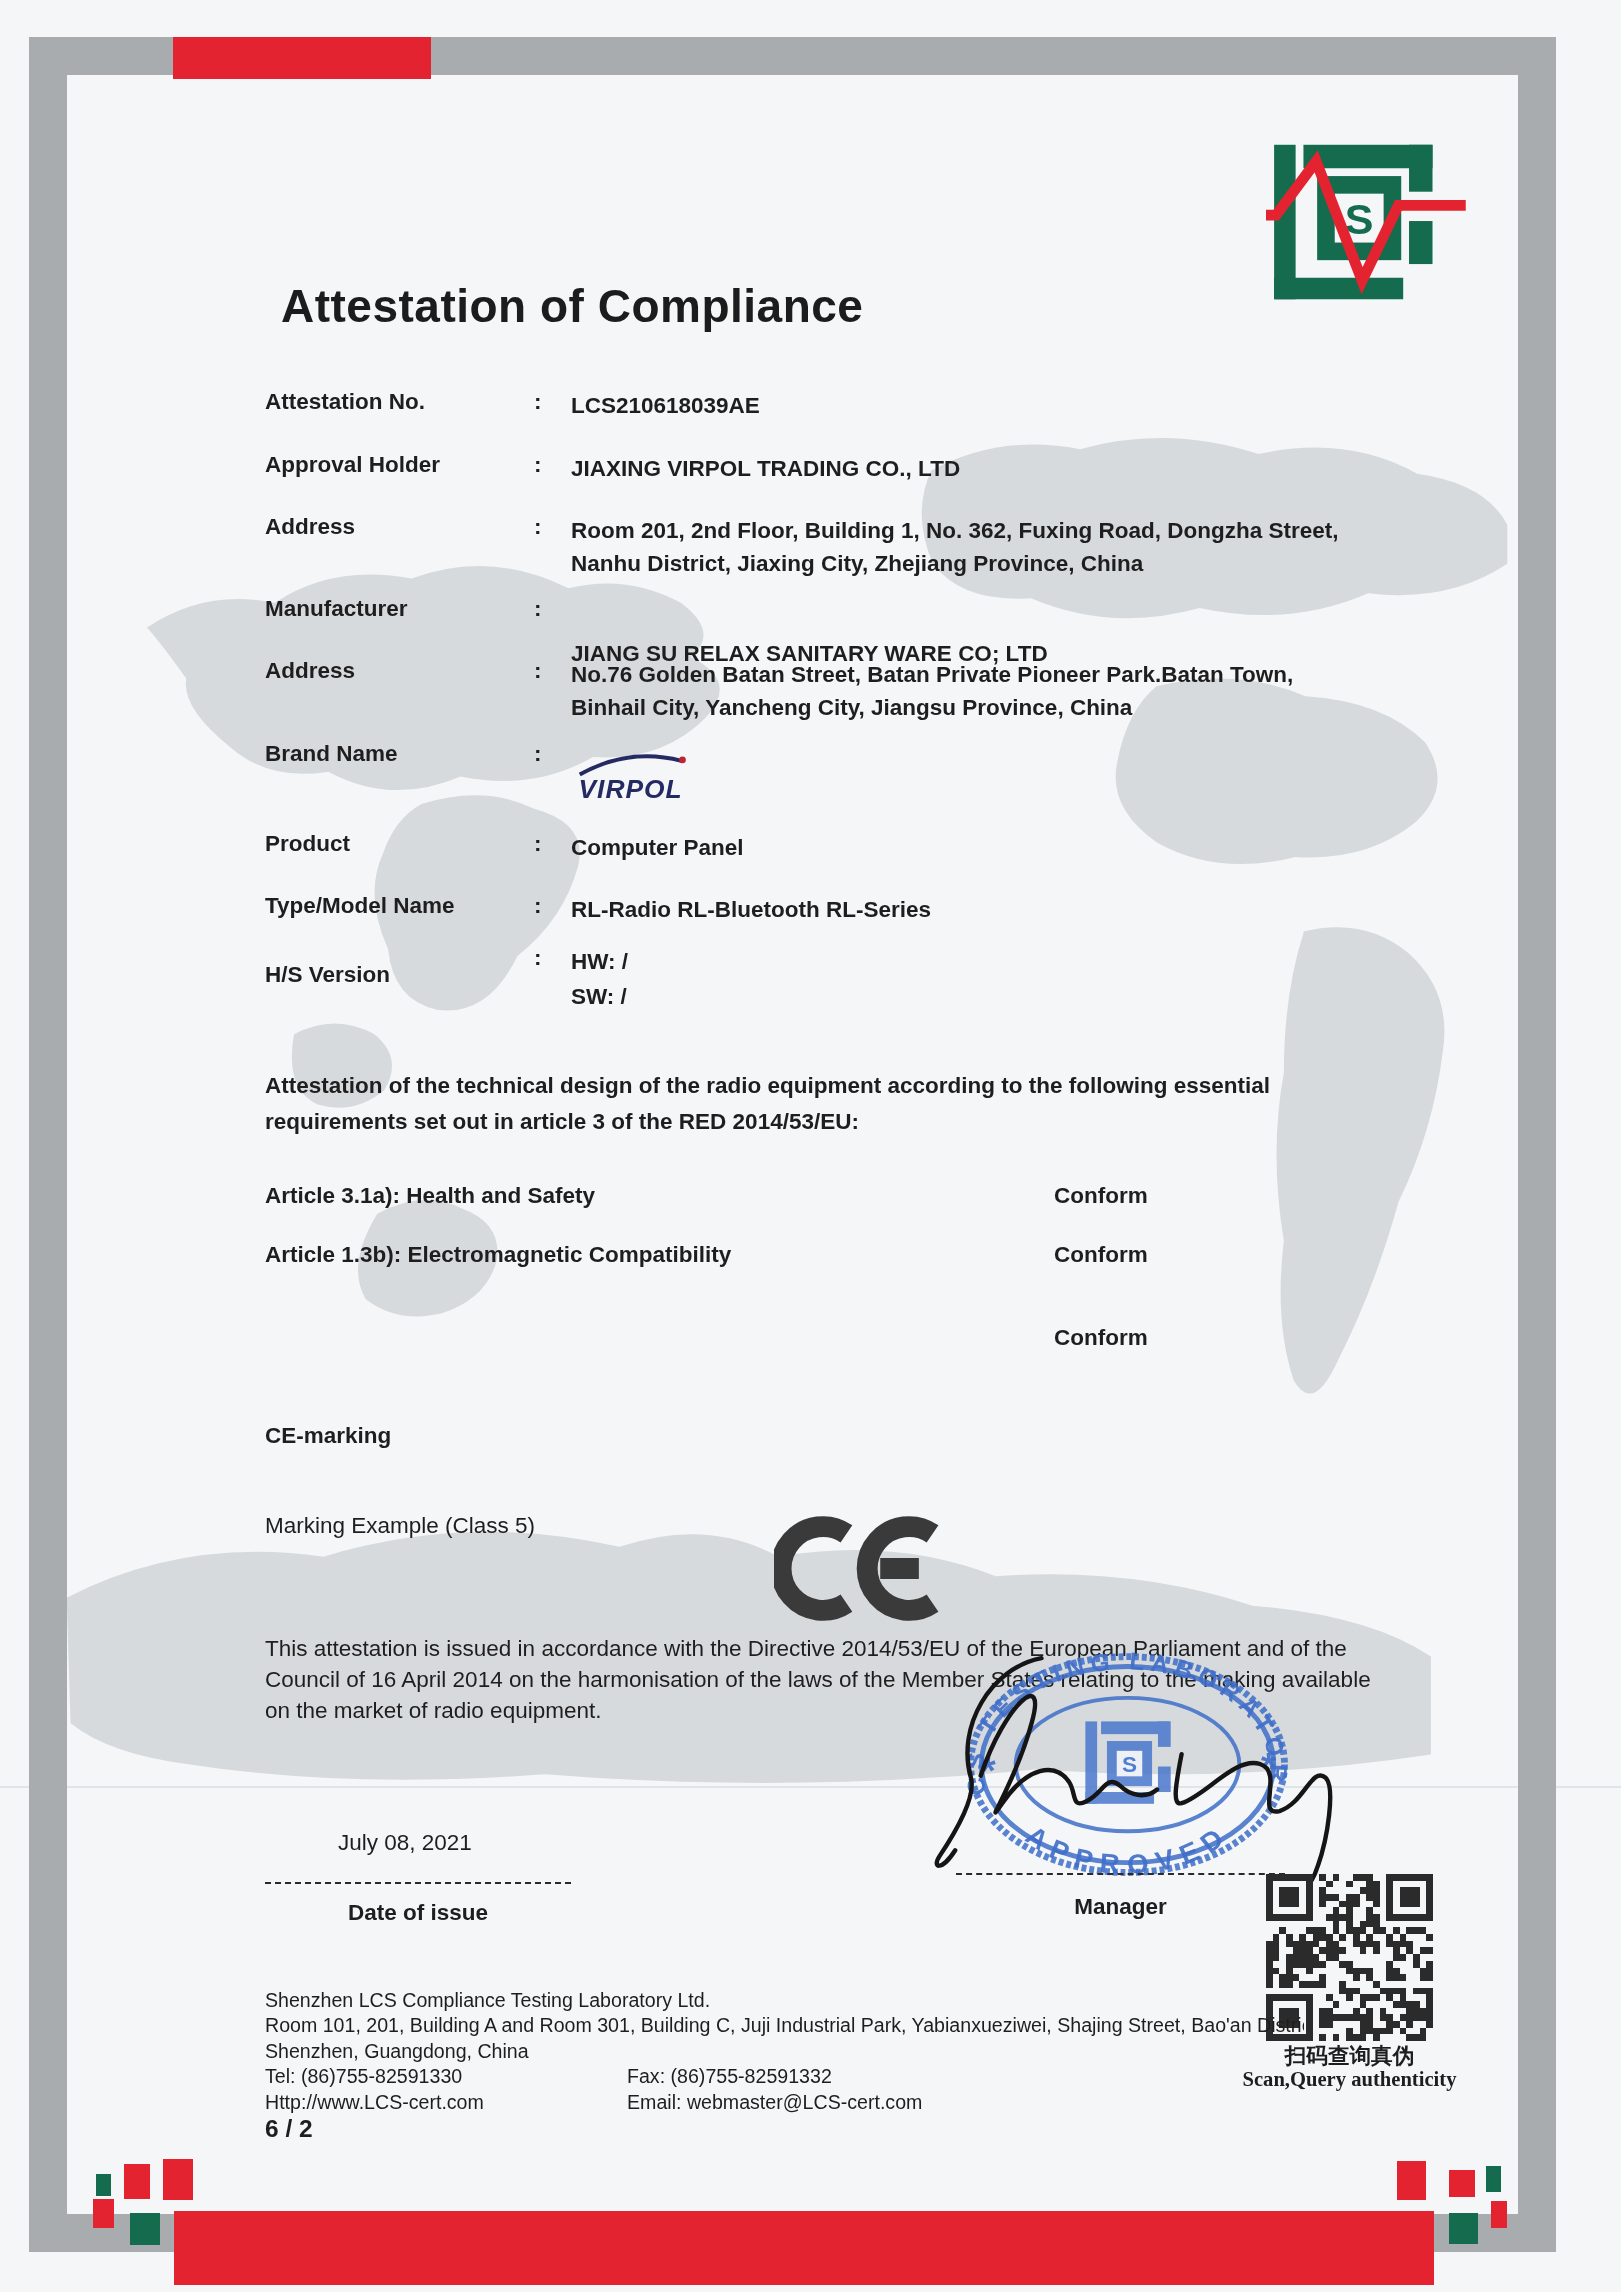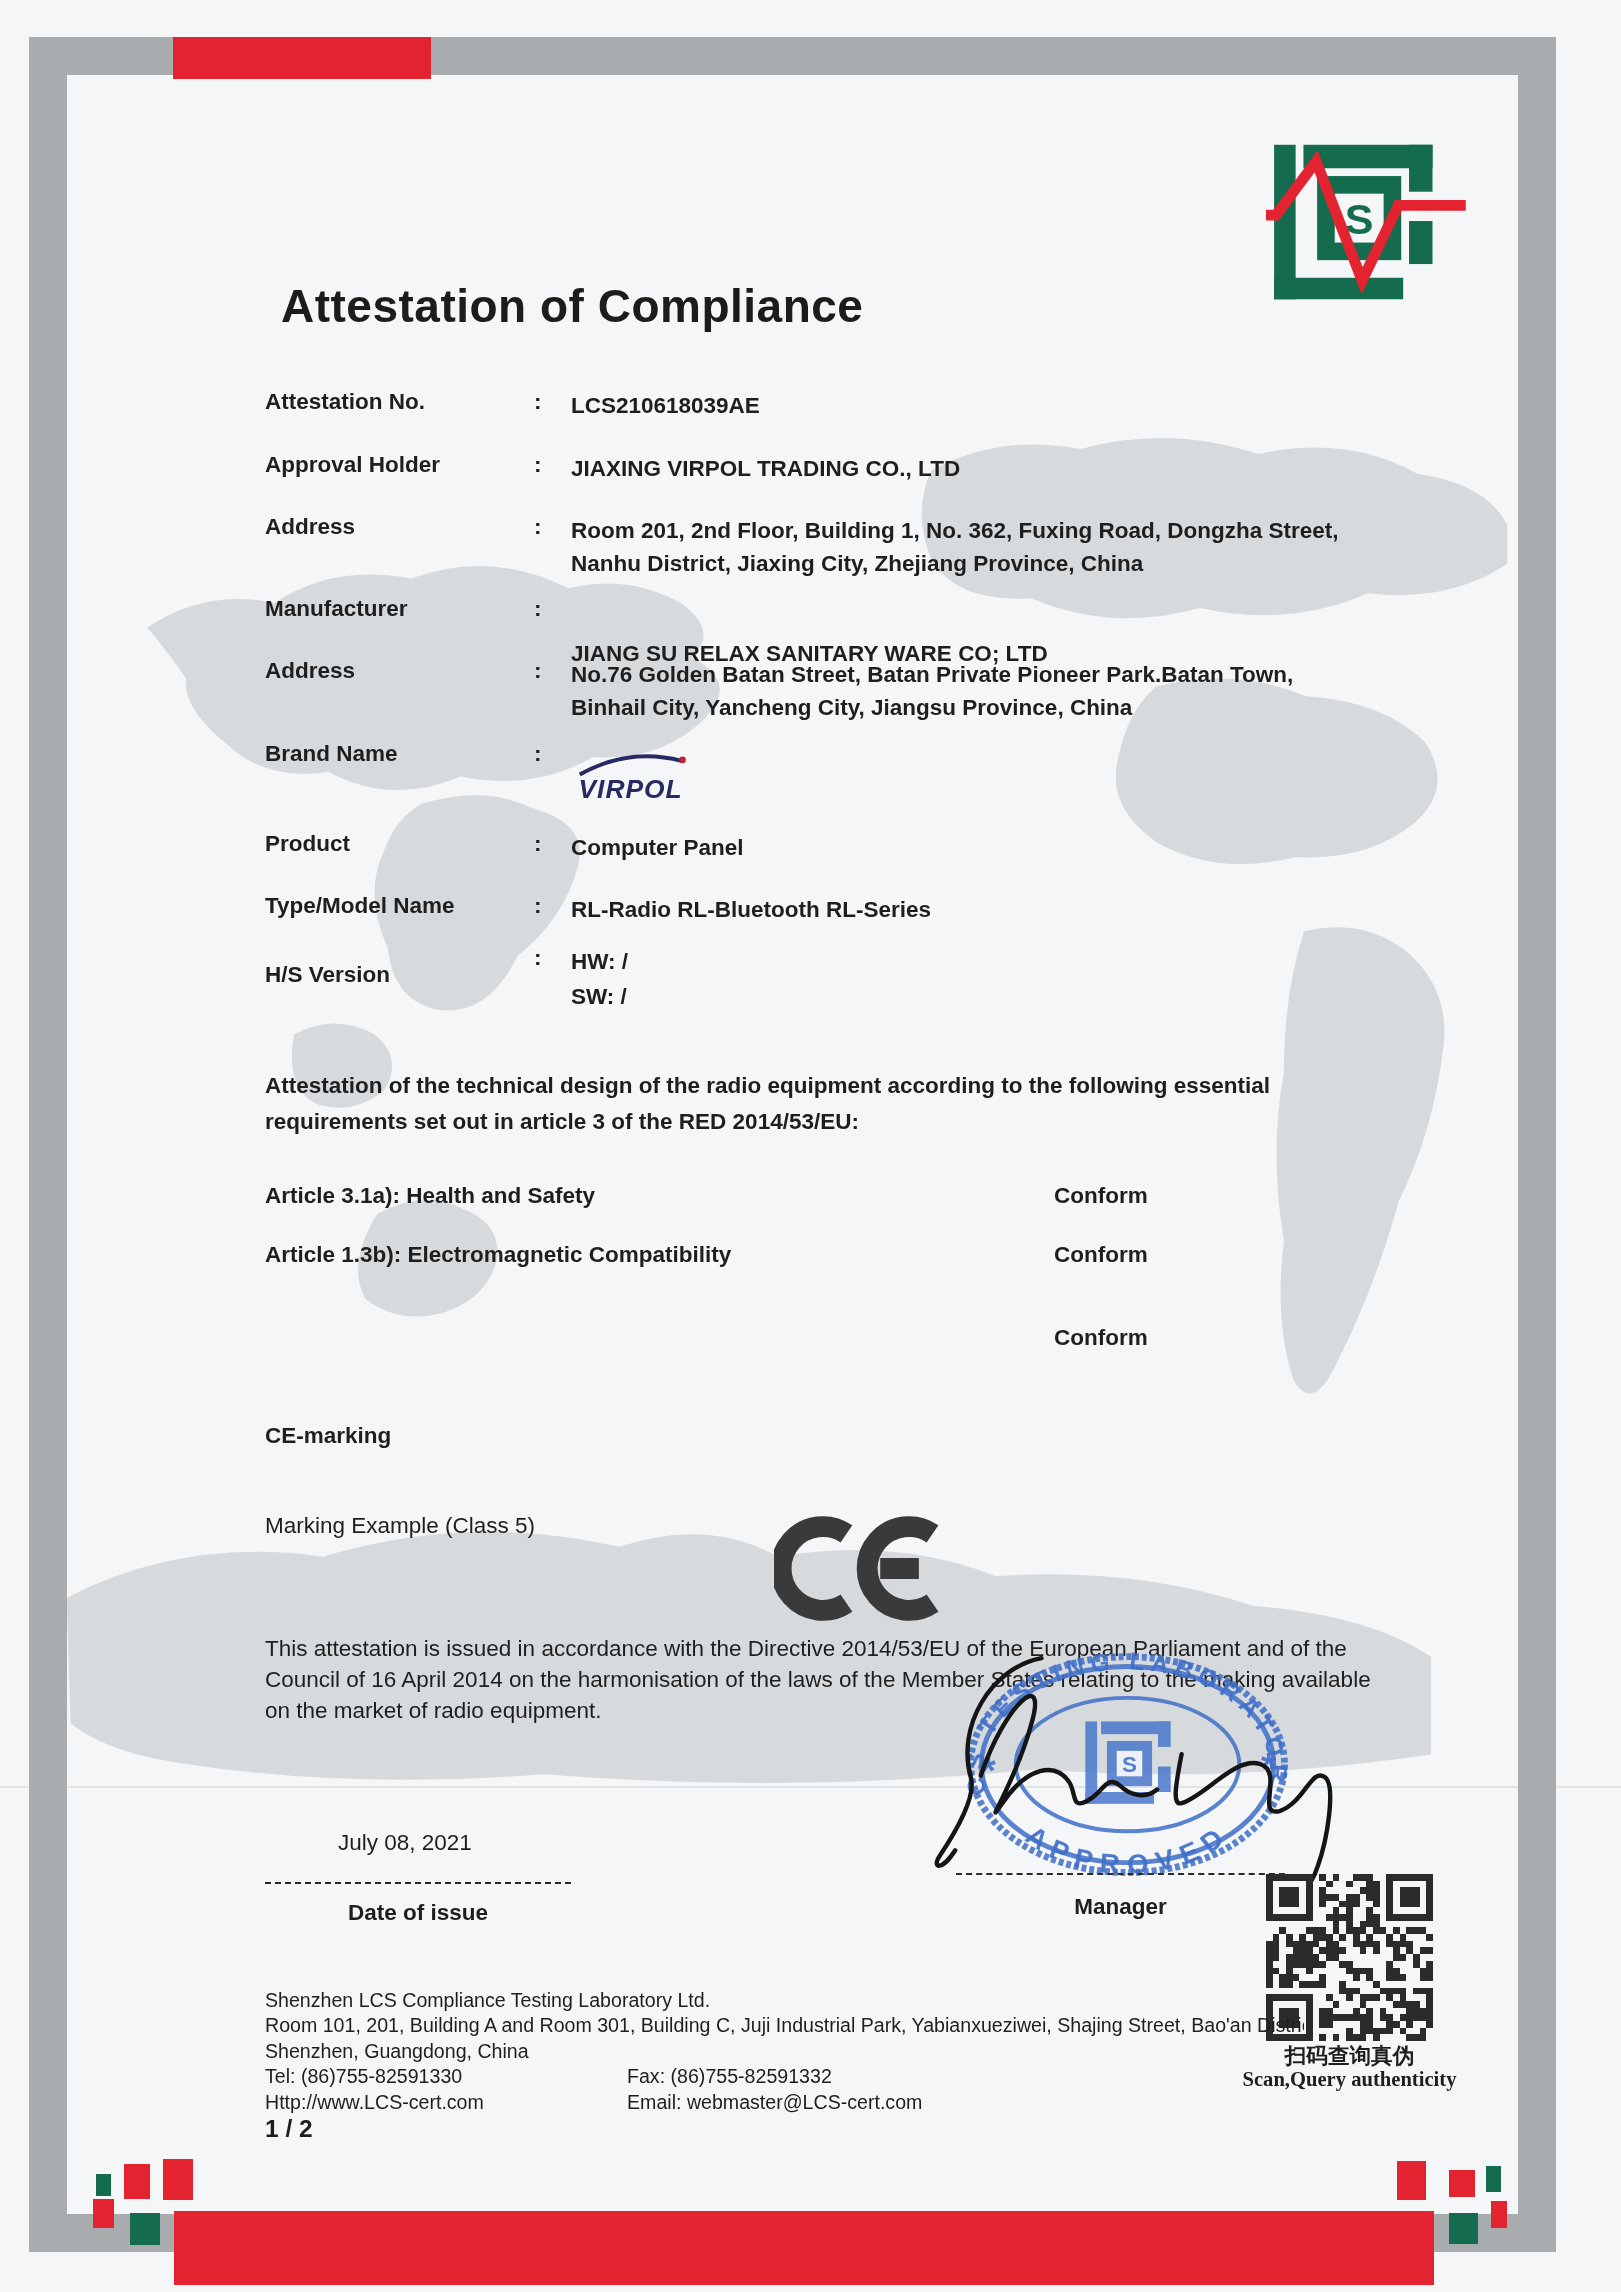--- a/index.html
+++ b/index.html
@@ -429,16 +429,16 @@
   <div class="abs qrcap-cn center" style="left:1222px;top:2041px;width:255px;">扫码查询真伪</div>
   <div class="abs qrcap-en center" style="left:1222px;top:2068px;width:255px;">Scan,Query authenticity</div>
 
   <div class="abs ftr" style="left:265px;top:1988px;">Shenzhen LCS Compliance Testing Laboratory Ltd.</div>
   <div class="abs ftr" style="left:265px;top:2013px;width:1039px;white-space:nowrap;overflow:hidden;">Room 101, 201, Building A and Room 301, Building C, Juji Industrial Park, Yabianxueziwei, Shajing Street, Bao'an District,</div>
   <div class="abs ftr" style="left:265px;top:2039px;">Shenzhen, Guangdong, China</div>
   <div class="abs ftr" style="left:265px;top:2064px;">Tel: (86)755-82591330</div>
   <div class="abs ftr" style="left:627px;top:2064px;">Fax: (86)755-82591332</div>
   <div class="abs ftr" style="left:265px;top:2090px;">Http://www.LCS-cert.com</div>
   <div class="abs ftr" style="left:627px;top:2090px;">Email: webmaster@LCS-cert.com</div>
-  <div class="abs pageno" style="left:265px;top:2115px;">1 / 2</div>
+  <div class="abs pageno" style="left:265px;top:2115px;">6 / 2</div>
 
 </div>
 
 
 </body></html>

